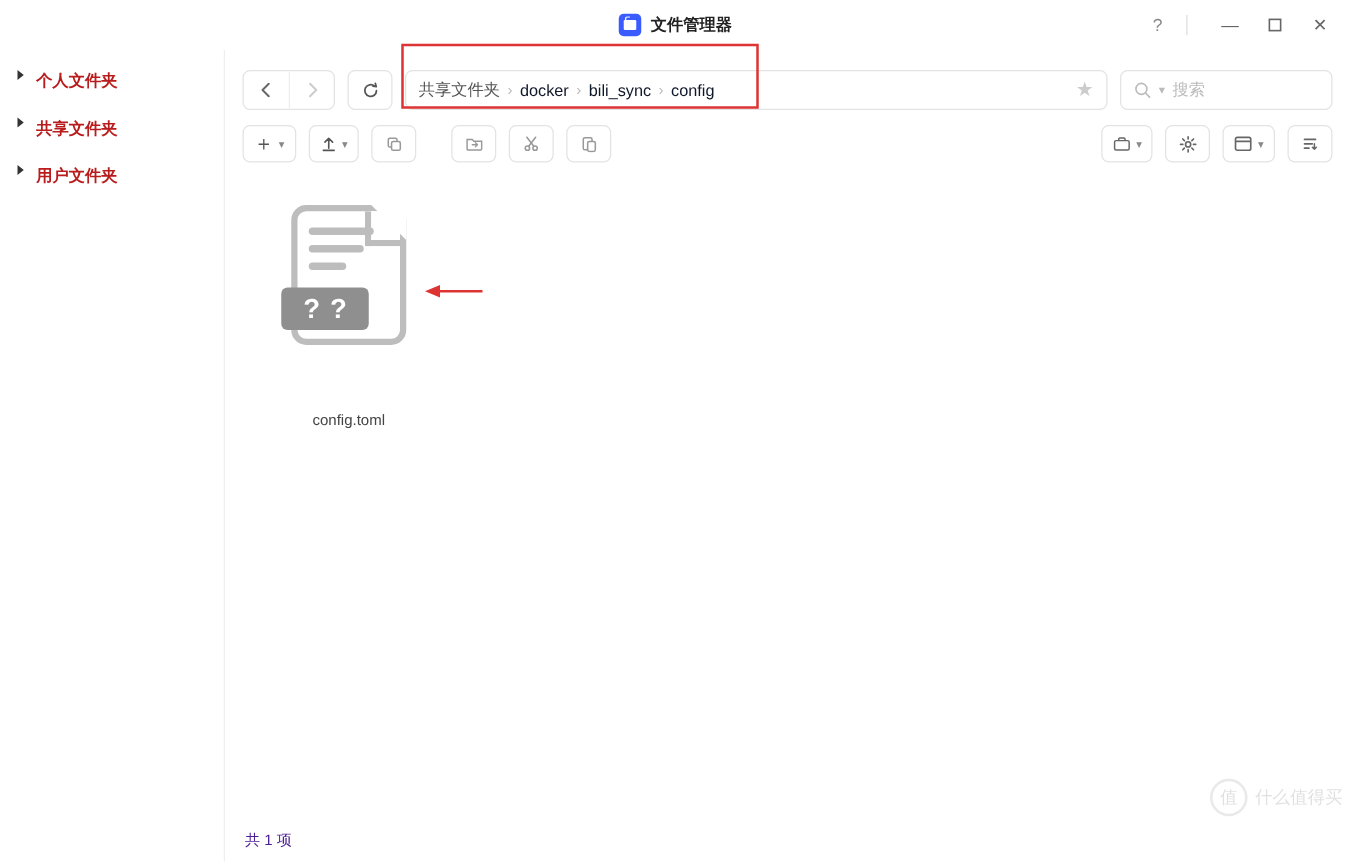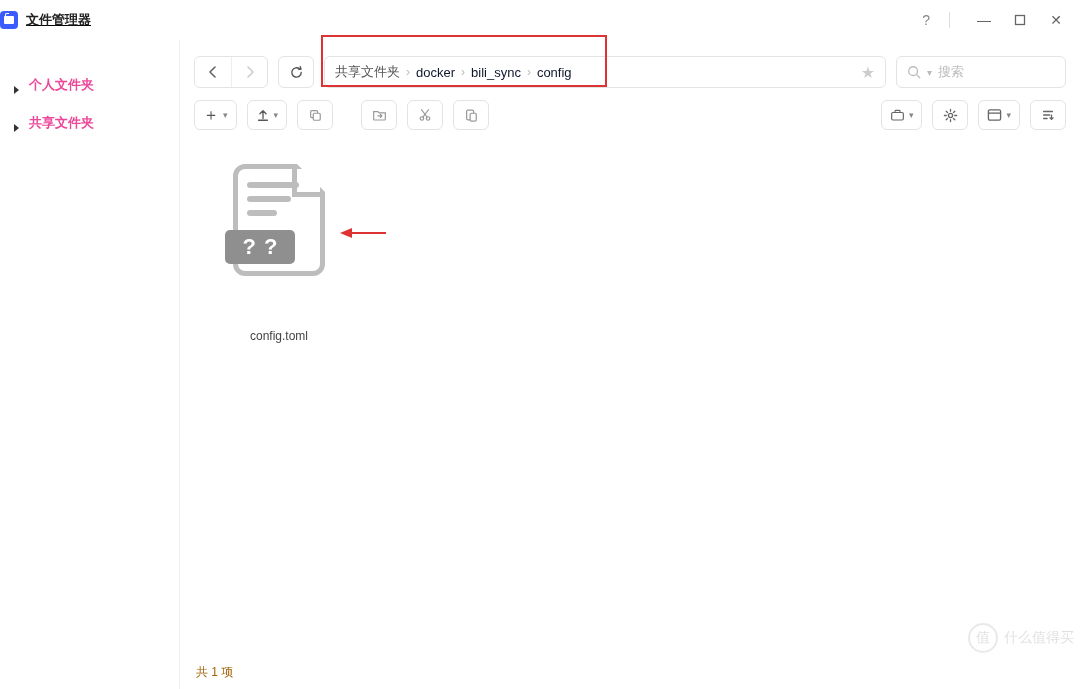--- a/index.html
+++ b/index.html
@@ -1,32 +1,32 @@
 <!DOCTYPE html>
 <html><head>
 <meta charset="utf-8">
 <style>
   * { box-sizing: border-box; margin: 0; padding: 0; font-family: -apple-system, "PingFang SC", "Microsoft YaHei", sans-serif; }
   html, body { width: 1080px; height: 689px; background: #fff; overflow: hidden; }
 
   
-  .titlebar { height: 40px; display: flex; align-items: center; position: relative; border-bottom: 1px solid transparent; text-decoration: underline; }
+  .titlebar { height: 40px; display: flex; align-items: center; justify-content: center; position: relative; border-bottom: 1px solid transparent; }
   .titlebar .app-icon { width: 18px; height: 18px; background: #3a5cff; border-radius: 4px; margin-right: 8px; display: flex; align-items: center; justify-content: center; }
   .titlebar .app-icon-inner { width: 10px; height: 8px; background: #fff; border-radius: 1px; position: relative; }
   .titlebar .app-icon-inner::before { content:""; position:absolute; top:-3px; left:1px; width:3px; height:3px; border:1.5px solid #fff; border-bottom:none; border-right:none; border-radius:2px 0 0 0; }
   .titlebar .title { font-size: 13px; font-weight: 600; color: #222; }
   .win-controls { position: absolute; right: 6px; top: 0; height: 40px; display: flex; align-items: center; gap: 0; }
   .win-btn { width: 36px; height: 40px; display: flex; align-items: center; justify-content: center; color: #666; font-size: 14px; }
   .titlebar .help { position:absolute; right: 150px; top:0; height:40px; display:flex; align-items:center; color:#888; font-size:14px; }
   .titlebar .vsep { position:absolute; right:130px; top:12px; height:16px; width:1px; background:#ddd; }
 
   
   .body { display: flex; height: calc(689px - 40px); }
   .sidebar { width: 180px; border-right: 1px solid #eee; padding-top: 16px; }
-  .side-item { display:flex; align-items:flex-end; height: 38px; padding: 0 14px; font-size: 13px; font-weight: 700; color:#ec4899; cursor:pointer; }
+  .side-item { display:flex; align-items:flex-start; height: 38px; padding: 0 14px; font-size: 13px; font-weight: 700; color:#b91c1c; cursor:pointer; }
   .side-caret { width:0; height:0; border-top:4px solid transparent; border-bottom:4px solid transparent; border-left:5px solid #333; margin-right:10px; }
 
   .main { flex:1; display:flex; flex-direction:column; }
 
   
   .row1 { display:flex; align-items:center; gap:10px; padding: 16px 14px 8px 14px; }
   .navgrp { display:flex; border:1px solid #e3e3e3; border-radius:6px; overflow:hidden; height:32px; }
   .navbtn { width:36px; display:flex; align-items:center; justify-content:center; color:#888; }
   .navbtn + .navbtn { border-left:1px solid #eee; }
   .iconbtn { width:36px; height:32px; border:1px solid #e3e3e3; border-radius:6px; display:flex; align-items:center; justify-content:center; color:#555; }
@@ -62,21 +62,21 @@
   .doc .l2 { top:32px; width:44px; }
   .doc .l3 { top:46px; width:30px; }
   .doc .badge { position:absolute; left:0; bottom:12px; width:70px; height:34px; background:#8f8f8f; border-radius:5px; display:flex; align-items:center; justify-content:center; gap:8px; }
   .doc .badge span { color:#fff; font-size:22px; font-weight:600; }
 
   .arrow-annot { position:absolute; left:160px; top:88px; color:#d33; display:flex; align-items:center; }
   .arrow-annot .head { width:0;height:0;border-top:5px solid transparent;border-bottom:5px solid transparent;border-right:12px solid #d33; }
   .arrow-annot .shaft { width:34px; height:2px; background:#d33; }
 
   
-  .status { height:34px; border-top:1px solid transparent; display:flex; align-items:center; padding:0 16px; font-size:12px; color:#a16207; }
+  .status { height:34px; border-top:1px solid transparent; display:flex; align-items:center; padding:0 16px; font-size:12px; color:#4c1d95; }
 
   
   .wm { position:absolute; right:6px; bottom:2px; display:flex; align-items:center; gap:6px; opacity:.25; color:#888; font-size:14px; pointer-events:none; }
   .wm .circ { width:30px; height:30px; border:2px solid #aaa; border-radius:50%; display:flex; align-items:center; justify-content:center; font-size:14px; }
 
   
   svg { display:block; }
 </style>
 </head>
 <body>
@@ -102,20 +102,24 @@
 <div class="body">
 
   <div class="sidebar">
     <div class="side-item">
       <span class="side-caret"></span>
       <span>个人文件夹</span>
     </div>
     <div class="side-item">
       <span class="side-caret"></span>
       <span>共享文件夹</span>
+    </div>
+    <div class="side-item">
+      <span class="side-caret"></span>
+      <span>用户文件夹</span>
     </div>
   </div>
 
   <div class="main">
 
     <div class="row1">
       <div class="navgrp">
         <div class="navbtn">
           <svg width="12" height="12" viewBox="0 0 12 12">
               <path d="M8 1 L3 6 L8 11" fill="none" stroke="#666" stroke-width="1.6" stroke-linecap="round" stroke-linejoin="round"></path>

